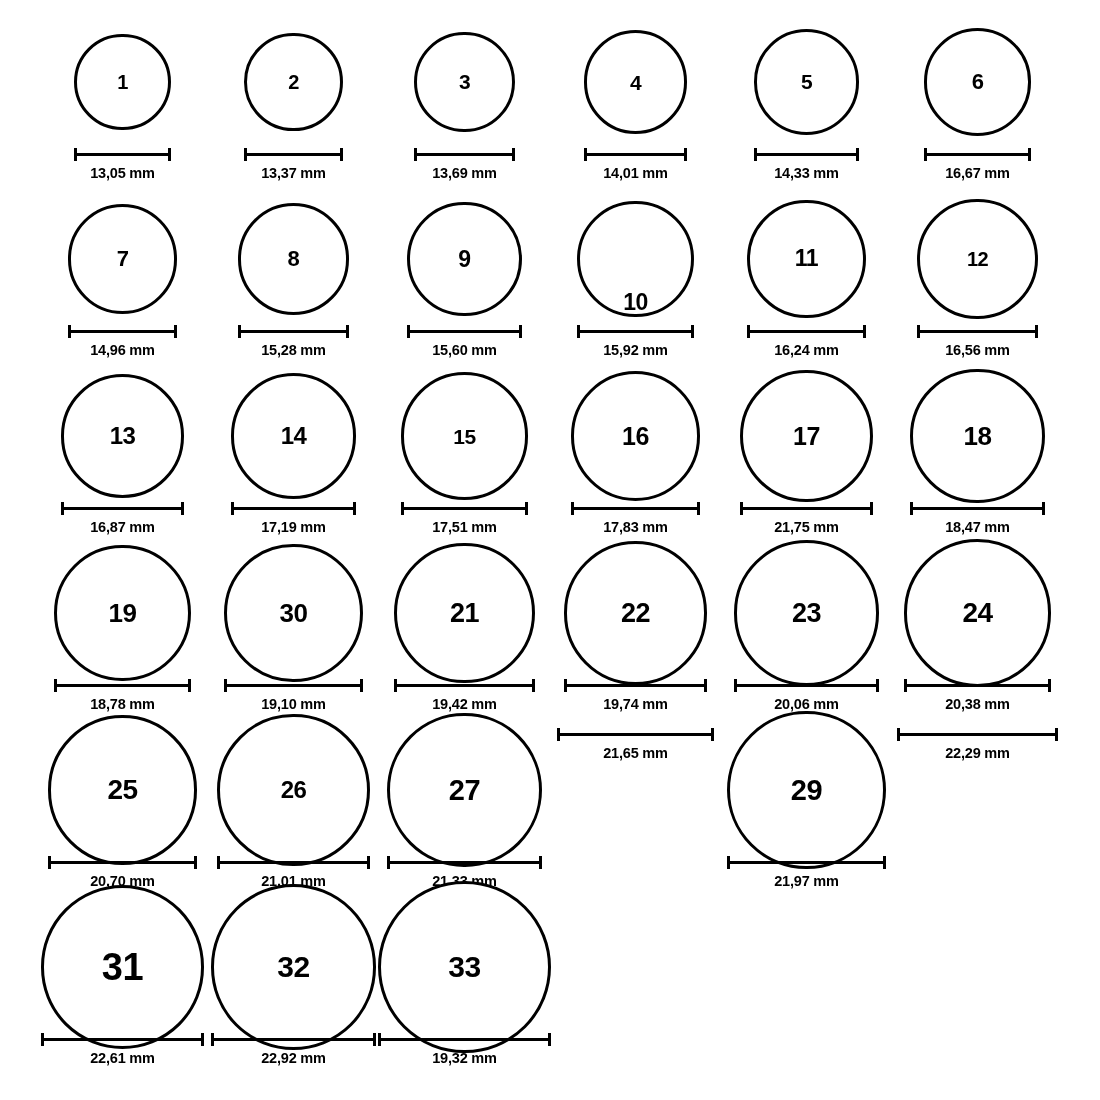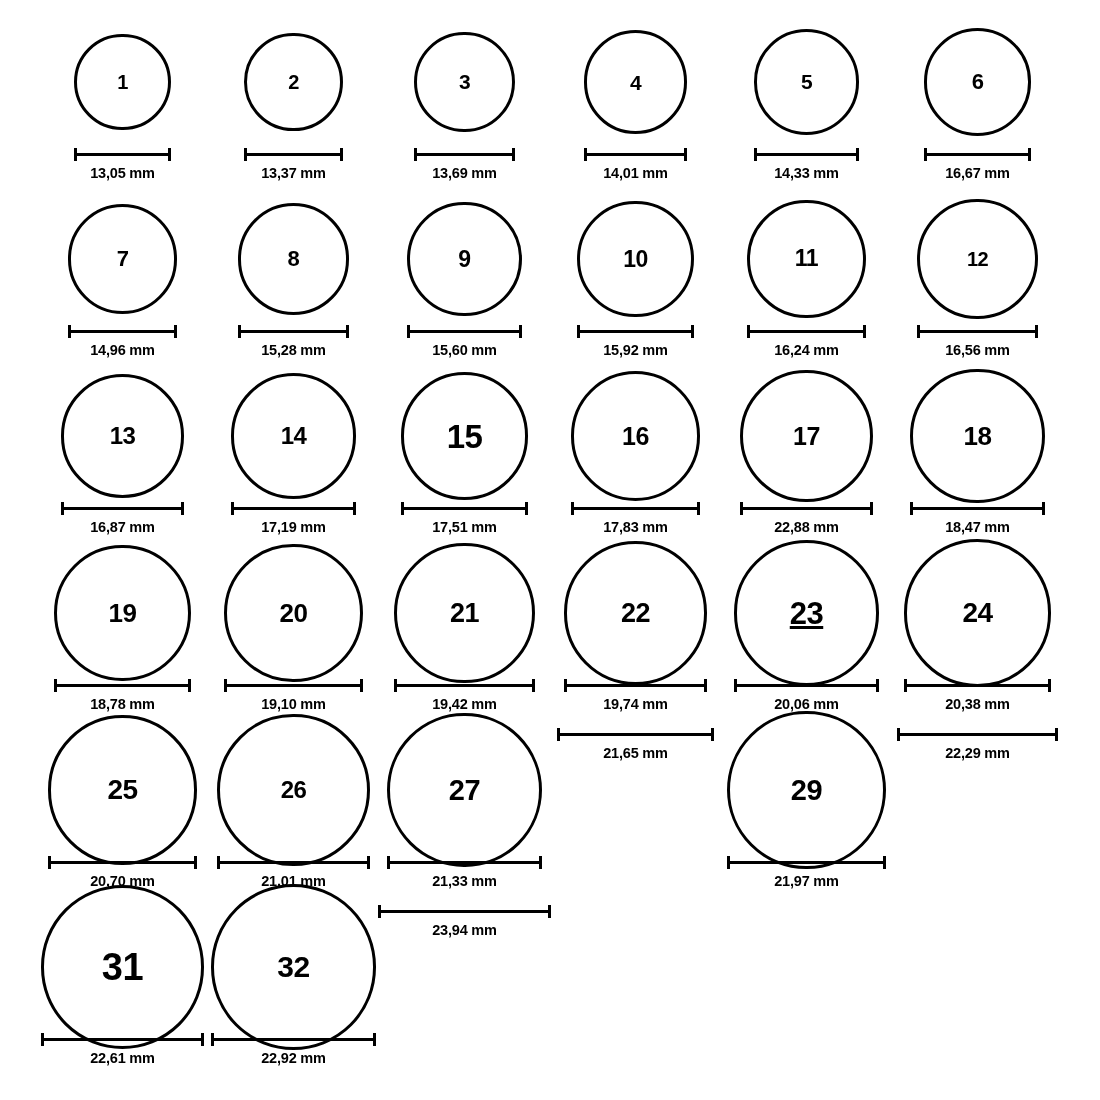--- a/index.html
+++ b/index.html
@@ -205,21 +205,21 @@
         </div>
         <div class="caliper" style="width: 114.2px;">
           <div class="bar"></div>
           <div class="tick left"></div>
           <div class="tick right"></div>
         </div>
         <div class="mm">15,60 mm</div>
       </div>
       <div class="cell">
         <div class="ring-wrap">
-          <div class="ring" style="width: 116.44px; height: 116.44px;">
+          <div class="ring" style="width: 116.44px; height: 116.44px; align-items: flex-end;">
             <span class="ring-label" style="font-size: 23px;">10</span>
           </div>
         </div>
         <div class="caliper" style="width: 116.44px;">
           <div class="bar"></div>
           <div class="tick left"></div>
           <div class="tick right"></div>
         </div>
         <div class="mm">15,92 mm</div>
       </div>
@@ -271,21 +271,21 @@
         <div class="caliper" style="width: 125.33px;">
           <div class="bar"></div>
           <div class="tick left"></div>
           <div class="tick right"></div>
         </div>
         <div class="mm">17,19 mm</div>
       </div>
       <div class="cell">
         <div class="ring-wrap">
           <div class="ring" style="width: 127.57px; height: 127.57px;">
-            <span class="ring-label" style="font-size: 33px;">15</span>
+            <span class="ring-label" style="font-size: 21px;">15</span>
           </div>
         </div>
         <div class="caliper" style="width: 127.57px;">
           <div class="bar"></div>
           <div class="tick left"></div>
           <div class="tick right"></div>
         </div>
         <div class="mm">17,51 mm</div>
       </div>
       <div class="cell">
@@ -305,21 +305,21 @@
         <div class="ring-wrap">
           <div class="ring" style="width: 132.05px; height: 132.05px;">
             <span class="ring-label" style="font-size: 25px;">17</span>
           </div>
         </div>
         <div class="caliper" style="width: 132.05px;">
           <div class="bar"></div>
           <div class="tick left"></div>
           <div class="tick right"></div>
         </div>
-        <div class="mm">22,88 mm</div>
+        <div class="mm">21,75 mm</div>
       </div>
       <div class="cell">
         <div class="ring-wrap">
           <div class="ring" style="width: 134.29px; height: 134.29px;">
             <span class="ring-label" style="font-size: 26px;">18</span>
           </div>
         </div>
         <div class="caliper" style="width: 134.29px;">
           <div class="bar"></div>
           <div class="tick left"></div>
@@ -336,21 +336,21 @@
         <div class="caliper" style="width: 136.46px;">
           <div class="bar"></div>
           <div class="tick left"></div>
           <div class="tick right"></div>
         </div>
         <div class="mm">18,78 mm</div>
       </div>
       <div class="cell">
         <div class="ring-wrap">
           <div class="ring" style="width: 138.7px; height: 138.7px;">
-            <span class="ring-label" style="font-size: 26px;">20</span>
+            <span class="ring-label" style="font-size: 26px;">30</span>
           </div>
         </div>
         <div class="caliper" style="width: 138.7px;">
           <div class="bar"></div>
           <div class="tick left"></div>
           <div class="tick right"></div>
         </div>
         <div class="mm">19,10 mm</div>
       </div>
       <div class="cell">
@@ -375,21 +375,21 @@
         <div class="caliper" style="width: 143.18px;">
           <div class="bar"></div>
           <div class="tick left"></div>
           <div class="tick right"></div>
         </div>
         <div class="mm">19,74 mm</div>
       </div>
       <div class="cell">
         <div class="ring-wrap">
           <div class="ring" style="width: 145.42px; height: 145.42px;">
-            <span class="ring-label" style="font-size: 31px; text-decoration: underline;">23</span>
+            <span class="ring-label" style="font-size: 27px;">23</span>
           </div>
         </div>
         <div class="caliper" style="width: 145.42px;">
           <div class="bar"></div>
           <div class="tick left"></div>
           <div class="tick right"></div>
         </div>
         <div class="mm">20,06 mm</div>
       </div>
       <div class="cell">
@@ -493,21 +493,26 @@
           </div>
         </div>
         <div class="caliper" style="width: 165.44px;">
           <div class="bar"></div>
           <div class="tick left"></div>
           <div class="tick right"></div>
         </div>
         <div class="mm">22,92 mm</div>
       </div>
       <div class="cell">
+        <div class="ring-wrap">
+          <div class="ring" style="width: 172.58px; height: 172.58px;">
+            <span class="ring-label" style="font-size: 30px;">33</span>
+          </div>
+        </div>
         <div class="caliper" style="width: 172.58px;">
           <div class="bar"></div>
           <div class="tick left"></div>
           <div class="tick right"></div>
         </div>
-        <div class="mm">23,94 mm</div>
+        <div class="mm">19,32 mm</div>
       </div>
     </div>
 </div>
 
 </body></html>

